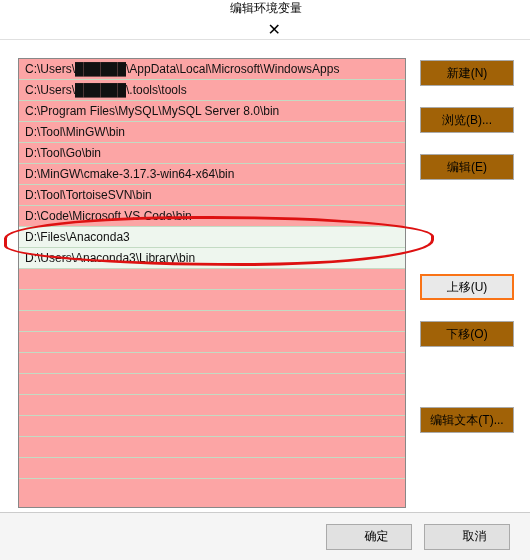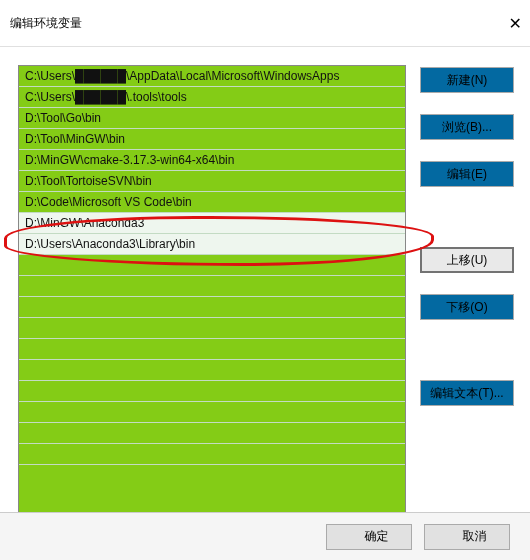--- a/index.html
+++ b/index.html
@@ -6,46 +6,47 @@
   body {
     font-family: "Microsoft YaHei", "Segoe UI", sans-serif;
     font-size: 12px;
     background: #fff;
     width: 530px;
     height: 560px;
     overflow: hidden;
     position: relative;
   }
   .titlebar {
-    height: 47px;
+    height: 40px;
     display: flex;
     align-items: center;
     justify-content: space-between;
     padding: 0 8px 0 10px;
     background: #fff;
     border-bottom: 1px solid #e0e0e0;
+    flex-direction: column;
   }
   .title-text { font-size: 12px; color: #000; }
   .close-x {
     font-size: 16px;
     font-family: Arial, sans-serif;
     width: 30px;
     text-align: right;
     cursor: pointer;
   }
   .content {
     display: flex;
     padding: 18px 14px 10px 18px;
     gap: 14px;
   }
   .listbox {
     width: 388px;
     height: 450px;
     border: 1px solid #888;
-    background: #84cc16;
+    background: #fca5a5;
     overflow: hidden;
   }
   .row {
     height: 21px;
     line-height: 21px;
     padding: 0 6px;
     border-bottom: 1px solid #c3dbc3;
     color: #111;
     font-size: 12px;
     white-space: nowrap;
@@ -57,31 +58,32 @@
   .sidebar {
     display: flex;
     flex-direction: column;
     gap: 21px;
     width: 94px;
     padding-top: 2px;
   }
   .btn {
     height: 26px;
     border: 1px solid #aaa;
-    background: #0369a1;
+    background: #a16207;
     font-size: 12px;
     cursor: pointer;
     display: flex;
     align-items: center;
     justify-content: center;
     white-space: nowrap;
   }
   .btn.primary {
-    border: 2px solid #737373;
+    border: 2px solid #f97316;
     background: #e9e9e9;
+    margin-top: 34px;
   }
   .footer {
     position: absolute;
     bottom: 0;
     left: 0;
     right: 0;
     height: 48px;
     border-top: 1px solid #ccc;
     display: flex;
     justify-content: flex-end;
@@ -103,26 +105,27 @@
 
 <div class="titlebar">
   <span class="title-text">编辑环境变量</span>
   <span class="close-x">✕</span>
 </div>
 
 <div class="content">
   <div class="listbox">
     <div class="row">C:\Users\██████\AppData\Local\Microsoft\WindowsApps</div>
     <div class="row">C:\Users\██████\.tools\tools</div>
+    <div class="row">C:\Program Files\MySQL\MySQL Server 8.0\bin</div>
+    <div class="row">D:\Tool\MinGW\bin</div>
     <div class="row">D:\Tool\Go\bin</div>
-    <div class="row">D:\Tool\MinGW\bin</div>
     <div class="row">D:\MinGW\cmake-3.17.3-win64-x64\bin</div>
     <div class="row">D:\Tool\TortoiseSVN\bin</div>
     <div class="row">D:\Code\Microsoft VS Code\bin</div>
-    <div class="row selgroup">D:\MinGW\Anaconda3</div>
+    <div class="row selgroup">D:\Files\Anaconda3</div>
     <div class="row selgroup">D:\Users\Anaconda3\Library\bin</div>
 
     <div class="row"></div>
     <div class="row"></div>
     <div class="row"></div>
     <div class="row"></div>
     <div class="row"></div>
     <div class="row"></div>
     <div class="row"></div>
     <div class="row"></div>

